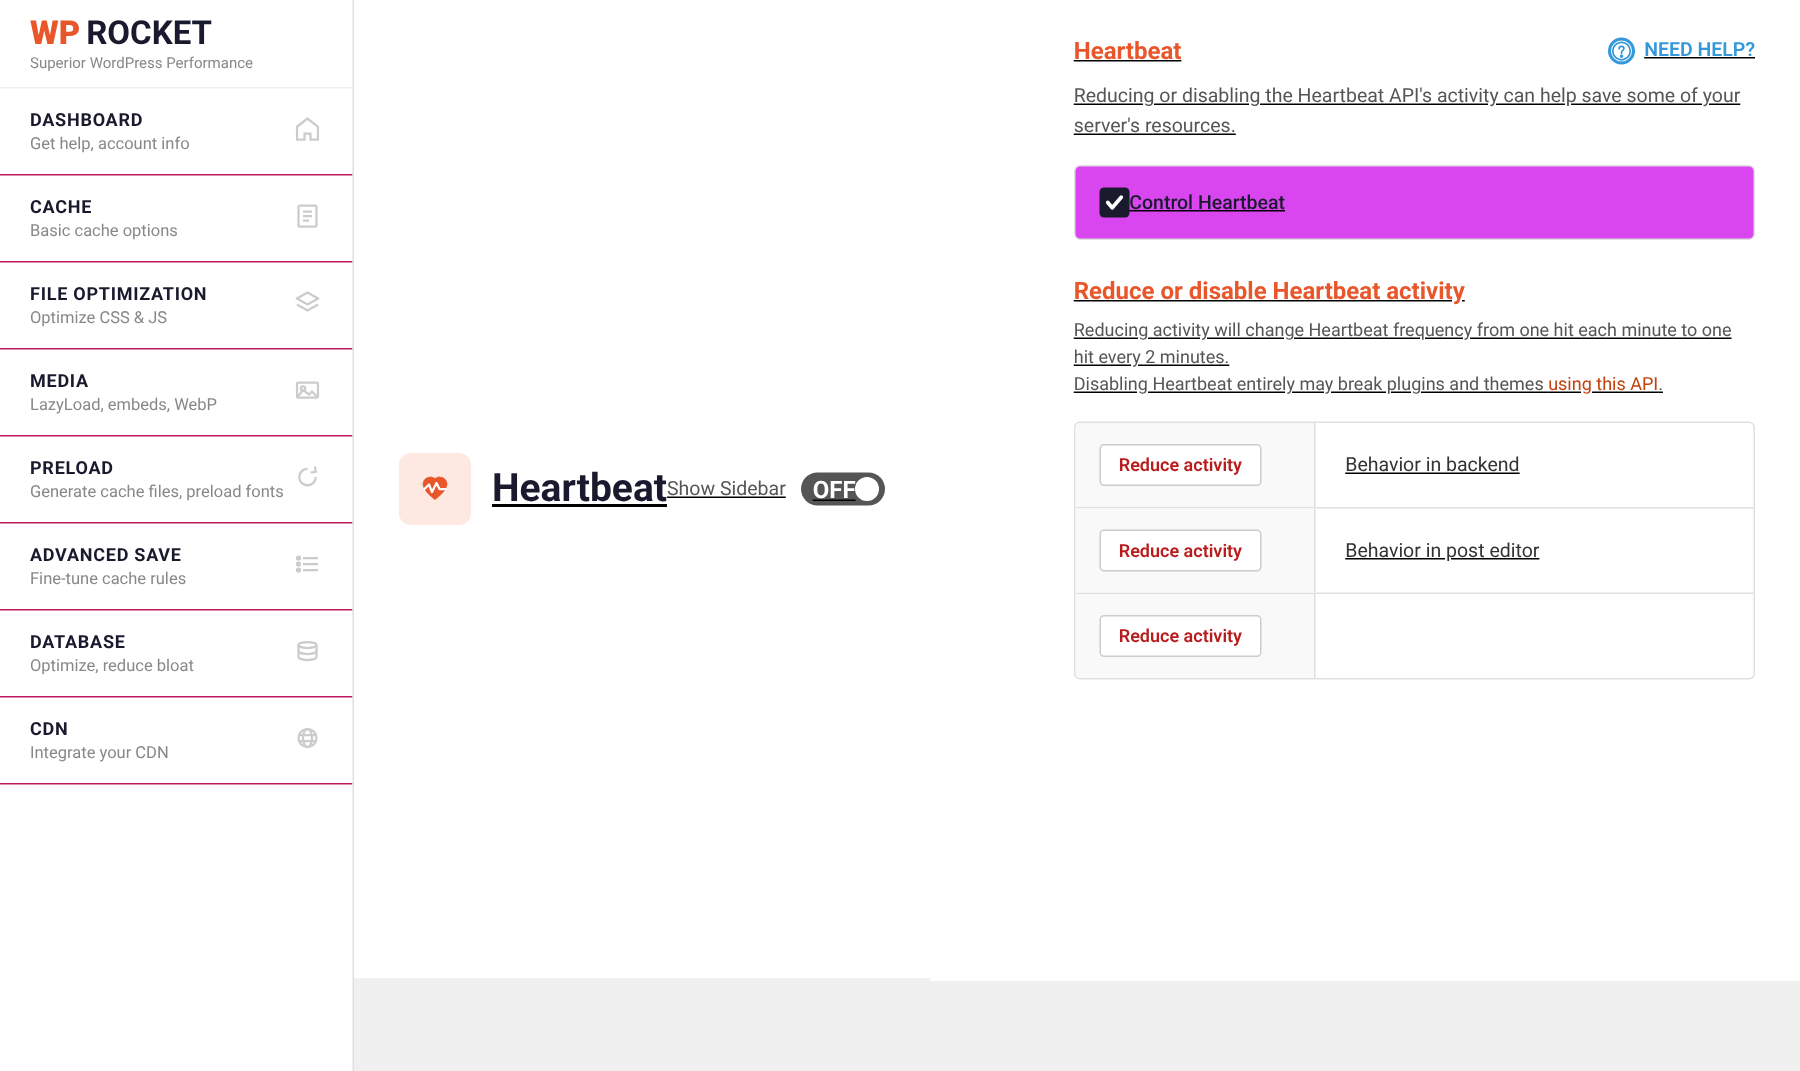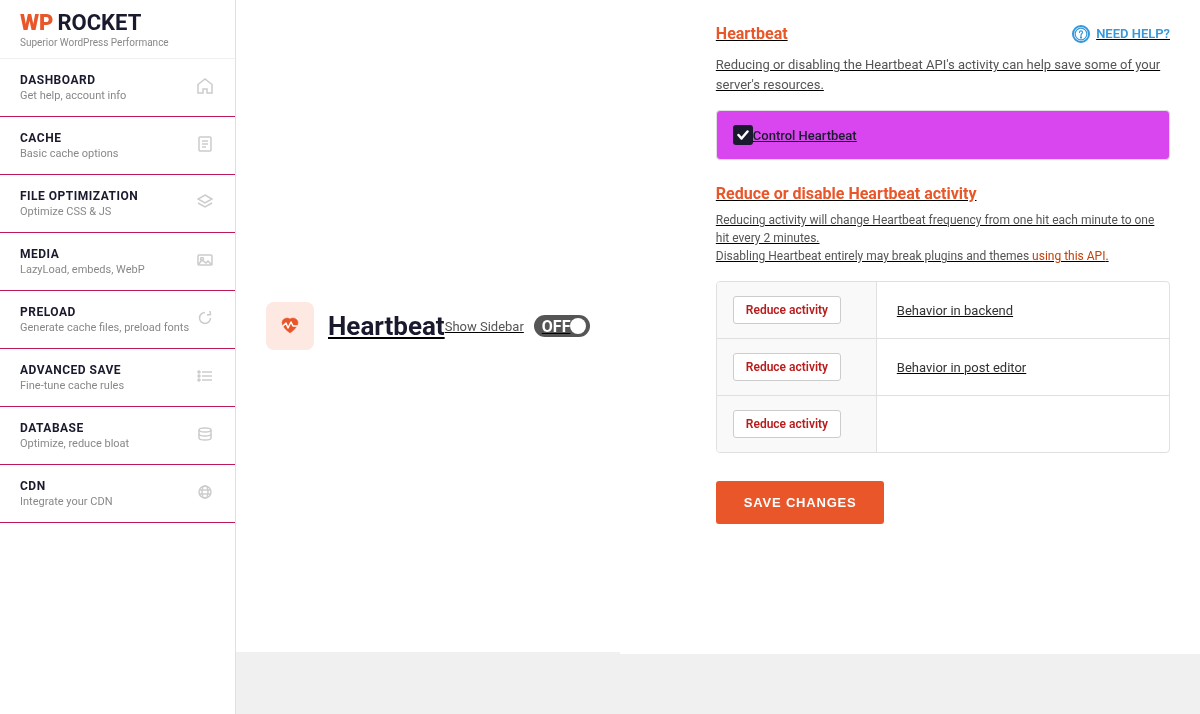--- a/index.html
+++ b/index.html
@@ -501,16 +501,15 @@
         </div>
         <div class="activity-label">Behavior in post editor</div>
       </div>
       <div class="activity-row">
         <div class="activity-btn">
           <span class="activity-btn-inner">Reduce activity</span>
         </div>
       </div>
     </div>
 
-    <button class="save-btn">SAVE CHANGES</button>
 
   </div>
 </div>
 
 </body></html>

